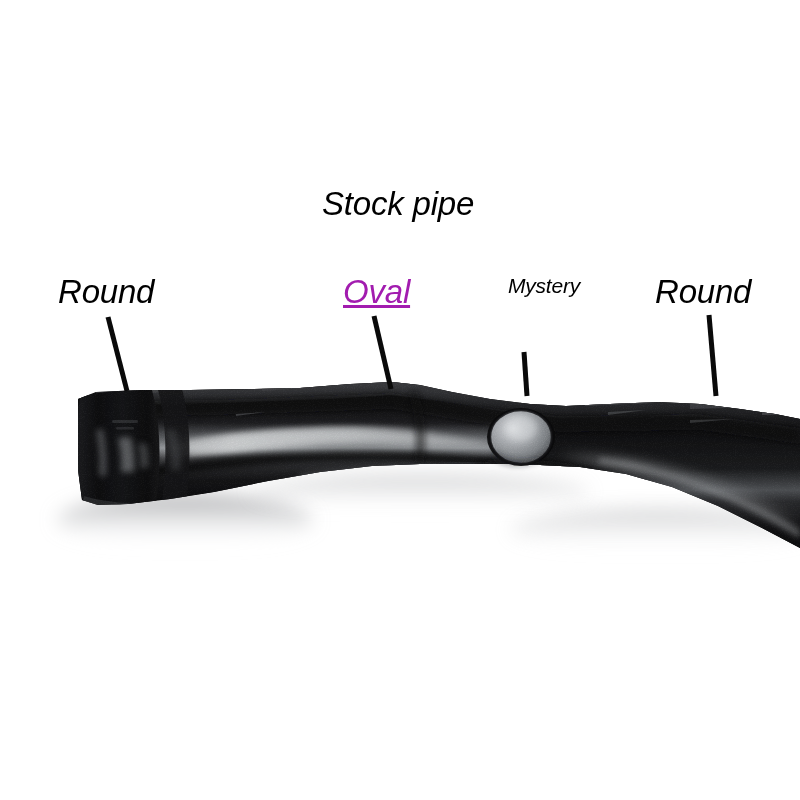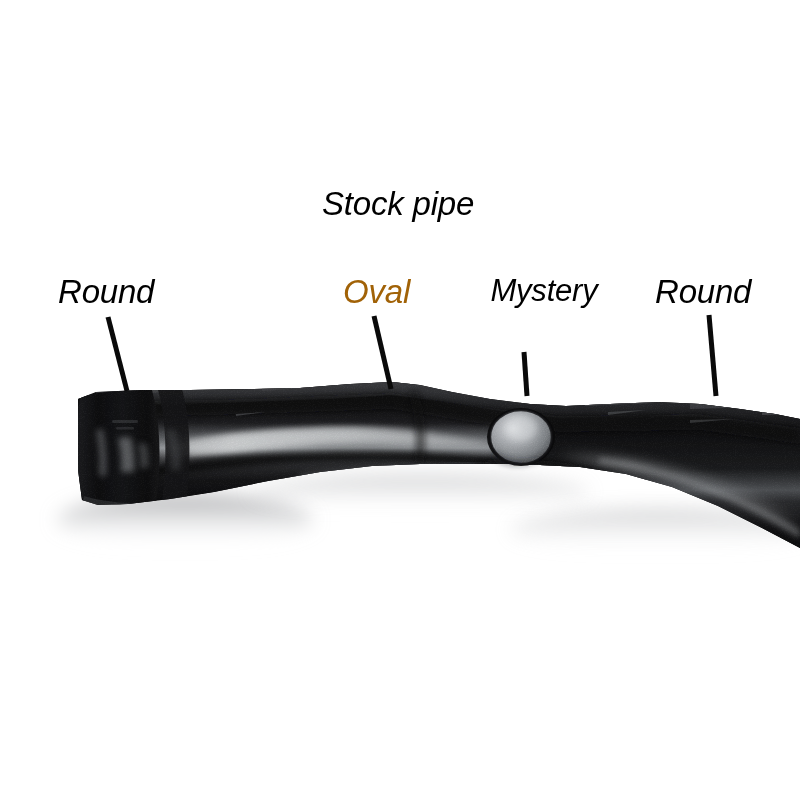--- a/index.html
+++ b/index.html
@@ -45,21 +45,21 @@
     font-size: 33px;
   }
   #label-oval {
     left: 343px;
     top: 274px;
     font-size: 33px;
   }
   #label-mystery {
     left: 470px;
     top: 274px;
-    font-size: 31px;
+    font-size: 21px;
     text-align: center;
     width: 148px;
   }
   #label-round-right {
     left: 655px;
     top: 274px;
     font-size: 33px;
   }
   .mystery-line2 { display: block; }
 </style>
@@ -285,19 +285,19 @@
       <line x1="374" y1="316" x2="391" y2="389" stroke-width="5" stroke="#0a0a0a"></line>
       <line x1="524" y1="352" x2="527" y2="396" stroke-width="5" stroke="#0a0a0a"></line>
       <line x1="709" y1="315" x2="716" y2="396" stroke-width="5" stroke="#0a0a0a"></line>
     </g>
   </svg>
 
   <div class="anno-label" id="title-label" style="color: rgb(0, 0, 0);">Stock pipe</div>
 
   <div class="anno-label" id="label-round-left" style="color: rgb(0, 0, 0);">Round</div>
 
-  <div class="anno-label" id="label-oval" style="color: #a16207;">Oval</div>
+  <div class="anno-label" id="label-oval" style="color: #a21caf; text-decoration: underline;">Oval</div>
 
   <div class="anno-label" id="label-mystery" style="color: rgb(0, 0, 0);"><span>Mystery</span></div>
 
   <div class="anno-label" id="label-round-right" style="color: rgb(0, 0, 0);">Round</div>
 
 </div>
 
 </body></html>

